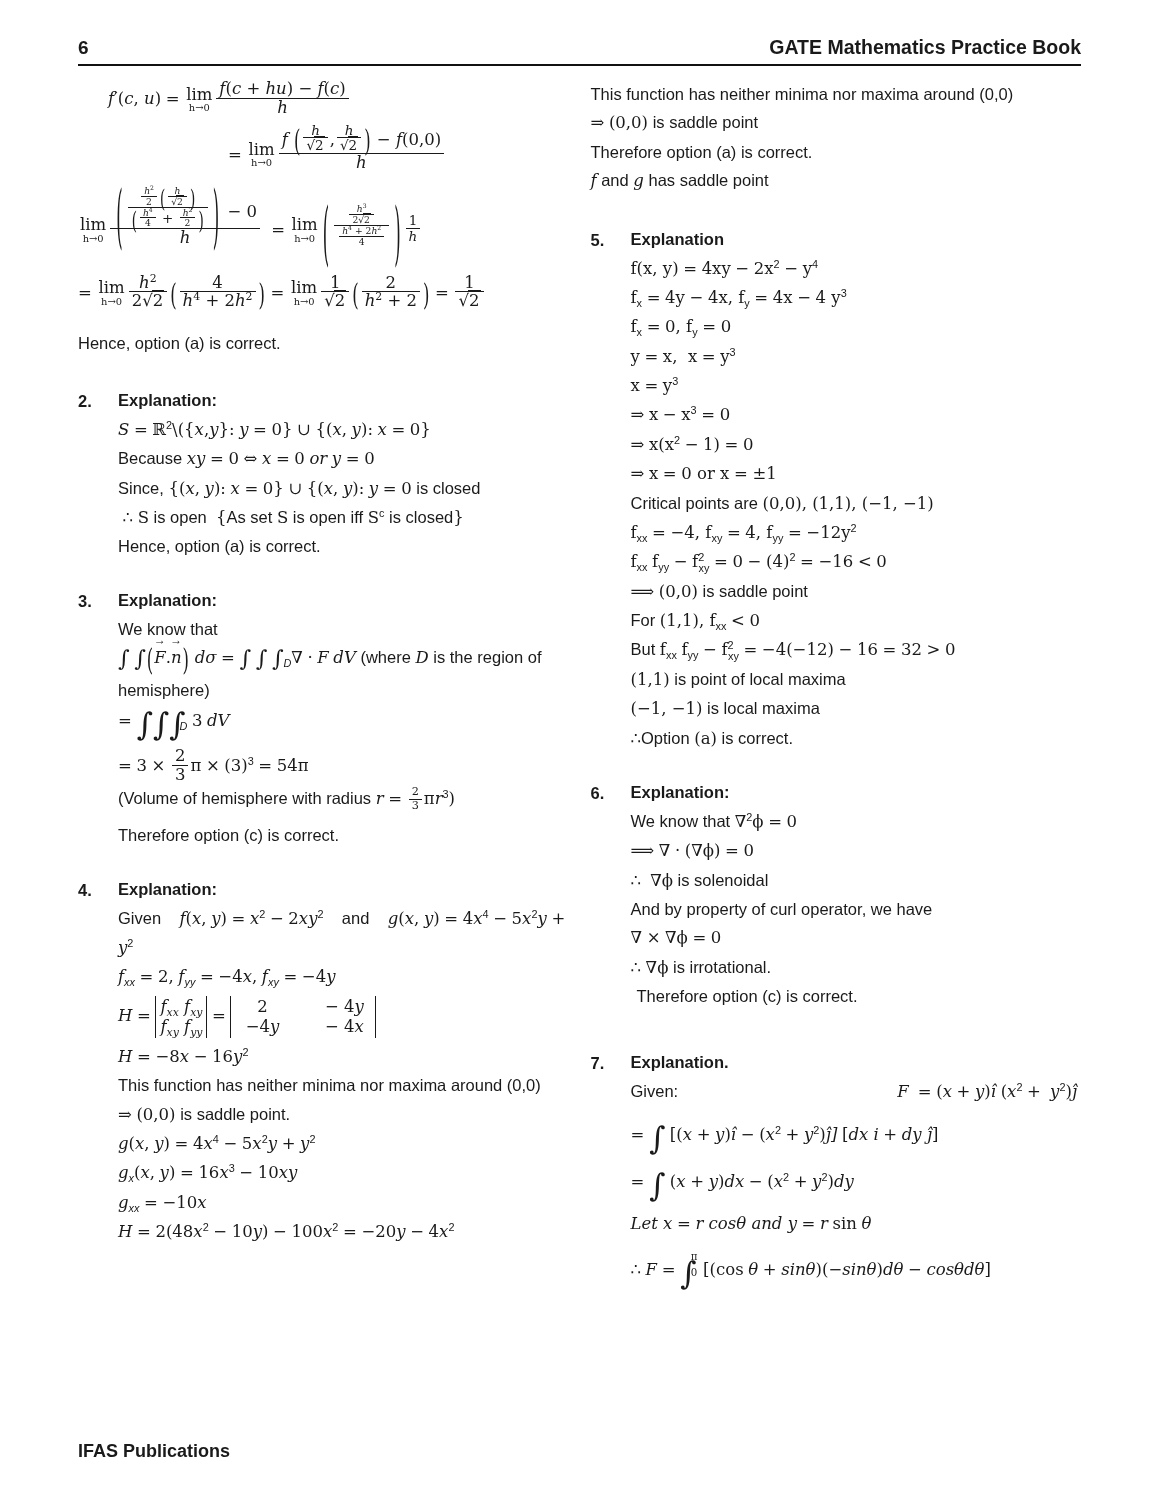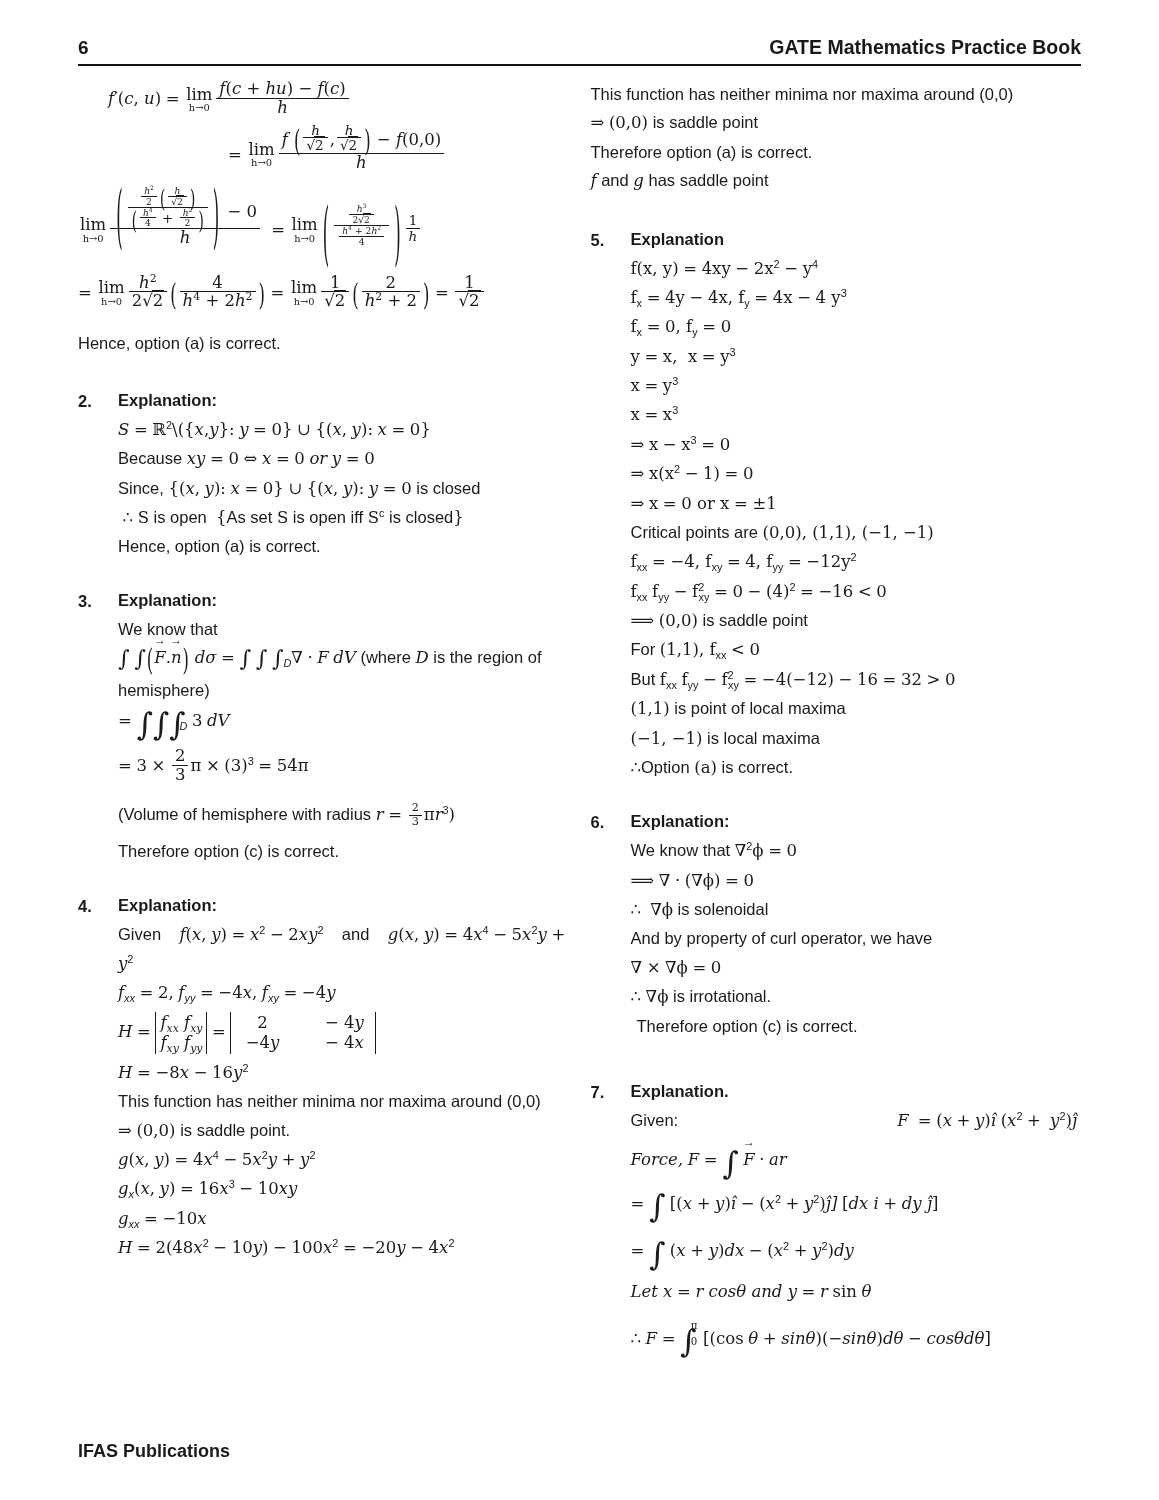--- a/index.html
+++ b/index.html
@@ -285,21 +285,21 @@
           </div>
 
           <div class="line" style="">
             <span class="op">=</span> <span class="intg">∫</span><span class="intg">∫</span><span class="intg">∫</span><sub class="s" style="margin-left:-6px">D</sub>&nbsp;<span class="mr">3</span> <span class="m">dV</span>
           </div>
 
           <div class="line" style="margin-top:12px">
             <span class="op">=</span> <span class="mr">3</span> <span class="op">×</span> <span class="frac"><span class="num">2</span><span class="den">3</span></span><span class="mr">π</span> <span class="op">×</span> <span class="mr">(3)</span><sup class="er">3</sup> <span class="op">=</span> <span class="mr">54π</span>
           </div>
 
-          <div class="line" style="margin-top:16px">
+          <div class="line" style="margin-top:0">
             (Volume of hemisphere with radius <span class="m">r</span> <span class="op">=</span> <span class="frac xs"><span class="num">2</span><span class="den">3</span></span><span class="mr">π</span><span class="m">r</span><sup class="er">3</sup><span class="mr">)</span>
           </div>
 
           <div class="line" style="margin-top:8px">Therefore option (c) is correct.</div>
         </div>
       </div>
 
       <div class="gap-md"></div>
 
       <div class="item">
@@ -380,23 +380,20 @@
           <div class="line">
             <span class="mr">f</span><sub class="sr">x</sub> <span class="op">=</span> <span class="mr">0, f</span><sub class="sr">y</sub> <span class="op">=</span> <span class="mr">0</span>
           </div>
           <div class="line">
             <span class="mr">y</span> <span class="op">=</span> <span class="mr">x,&nbsp; x</span> <span class="op">=</span> <span class="mr">y</span><sup class="er">3</sup>
           </div>
           <div class="line">
             <span class="mr">x</span> <span class="op">=</span> <span class="mr">y</span><sup class="er">3</sup>
           </div>
           <div class="line">
-            <span class="mr">x</span> <span class="op">=</span> <span class="mr">x</span><sup class="er">3</sup>
-          </div>
-          <div class="line">
             <span class="op">⇒</span> <span class="mr">x</span> <span class="op">−</span> <span class="mr">x</span><sup class="er">3</sup> <span class="op">=</span> <span class="mr">0</span>
           </div>
           <div class="line">
             <span class="op">⇒</span> <span class="mr">x(x</span><sup class="er">2</sup> <span class="op">−</span> <span class="mr">1)</span> <span class="op">=</span> <span class="mr">0</span>
           </div>
           <div class="line">
             <span class="op">⇒</span> <span class="mr">x</span> <span class="op">=</span> <span class="mr">0 or x</span> <span class="op">=</span> <span class="op">±</span><span class="mr">1</span>
           </div>
           <div class="line">
             Critical points are <span class="mr">(0,0), (1,1), (−1, −1)</span>
@@ -462,23 +459,20 @@
         <div class="item-body">
           <div class="item-head">Explanation.</div>
 
           <div class="line" style="display:flex; justify-content:space-between; align-items:baseline;">
             <span style="font-weight:normal">Given:</span>
             <span style="padding-right:4px">
               <span class="m">F</span>&nbsp; <span class="op">=</span> <span class="mr">(</span><span class="m">x</span> <span class="op">+</span> <span class="m">y</span><span class="mr">)</span><span class="m">î</span> <span class="mr">(</span><span class="m">x</span><sup class="er">2</sup> <span class="op">+</span>&nbsp; <span class="m">y</span><sup class="er">2</sup><span class="mr">)</span><span class="m">ĵ</span>
             </span>
           </div>
 
-          <div class="line" style="margin-top:10px">
-            <span class="m">Force,</span> <span class="m">F</span> <span class="op">=</span> <span class="intg">∫</span> <span class="vec"><span class="m">F</span></span> <span class="op">·</span> <span class="m">ar</span>
-          </div>
 
           <div class="line" style="margin-top:14px">
             <span class="op">=</span> <span class="intg">∫</span> <span class="mr">[(</span><span class="m">x</span> <span class="op">+</span> <span class="m">y</span><span class="mr">)</span><span class="m">î</span> <span class="op">−</span> <span class="mr">(</span><span class="m">x</span><sup class="er">2</sup> <span class="op">+</span> <span class="m">y</span><sup class="er">2</sup><span class="mr">)</span><span class="m">ĵ]</span> <span class="mr">[</span><span class="m">dx i</span> <span class="op">+</span> <span class="m">dy ĵ</span><span class="mr">]</span>
           </div>
 
           <div class="line" style="margin-top:18px">
             <span class="op">=</span> <span class="intg">∫</span> <span class="mr">(</span><span class="m">x</span> <span class="op">+</span> <span class="m">y</span><span class="mr">)</span><span class="m">dx</span> <span class="op">−</span> <span class="mr">(</span><span class="m">x</span><sup class="er">2</sup> <span class="op">+</span> <span class="m">y</span><sup class="er">2</sup><span class="mr">)</span><span class="m">dy</span>
           </div>
 
           <div class="line" style="margin-top:12px">

